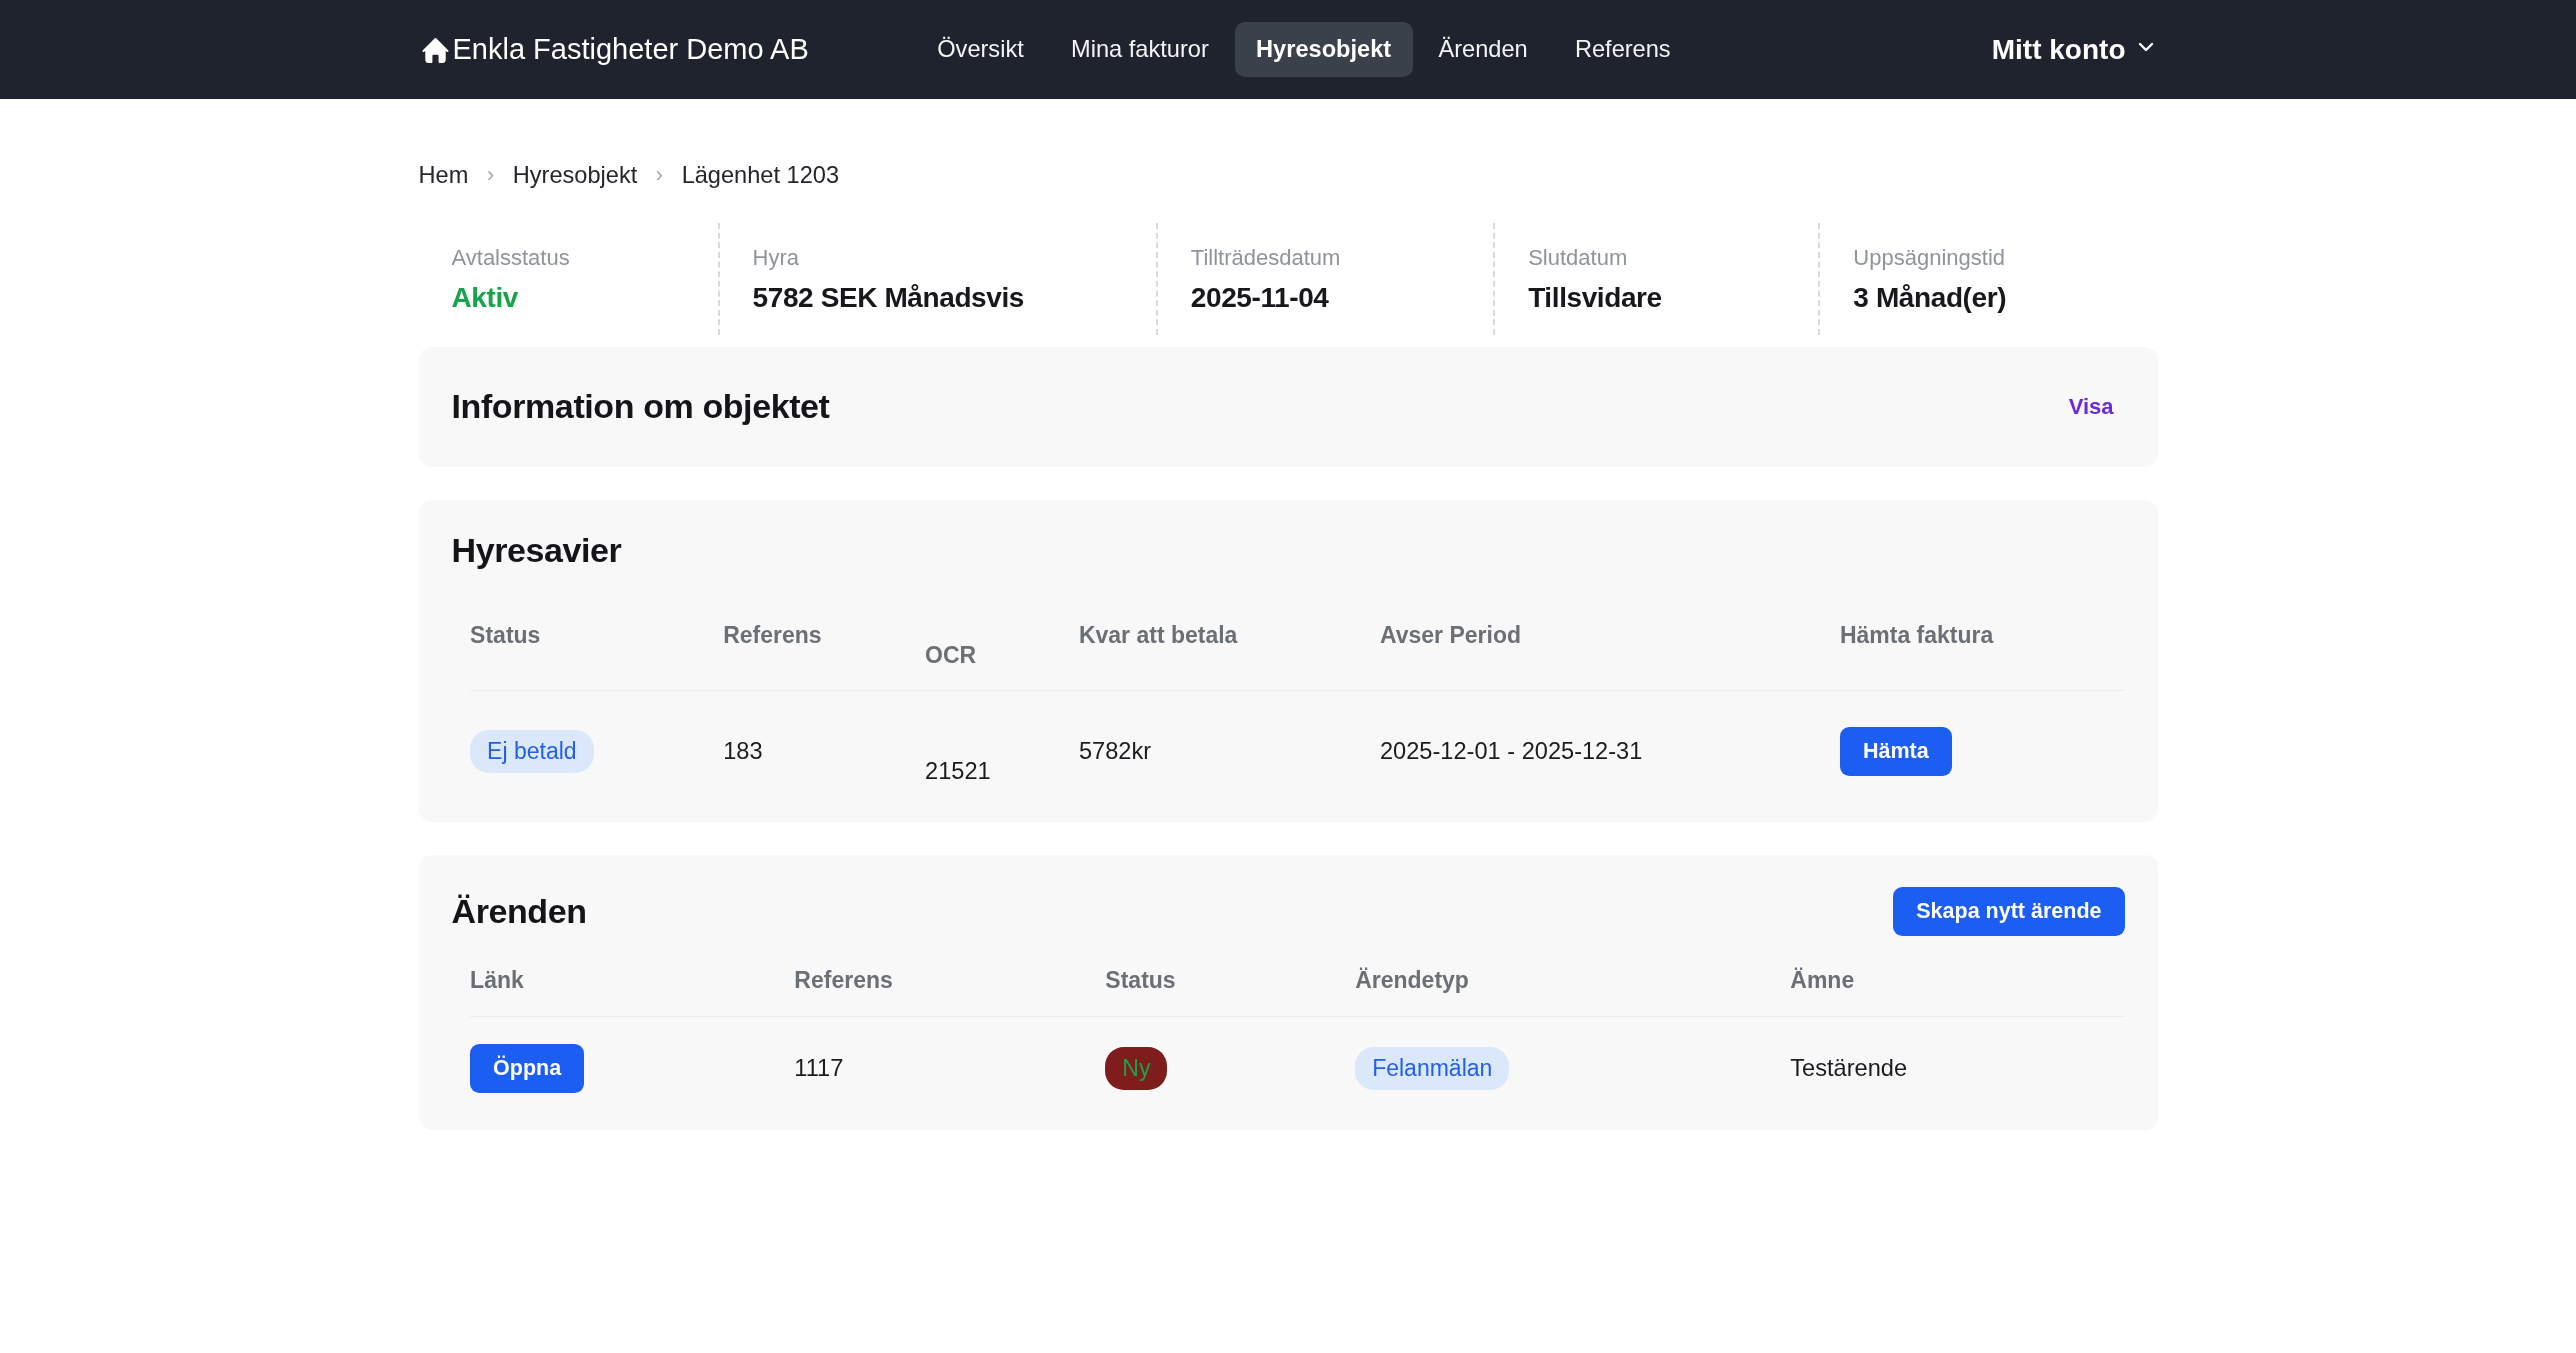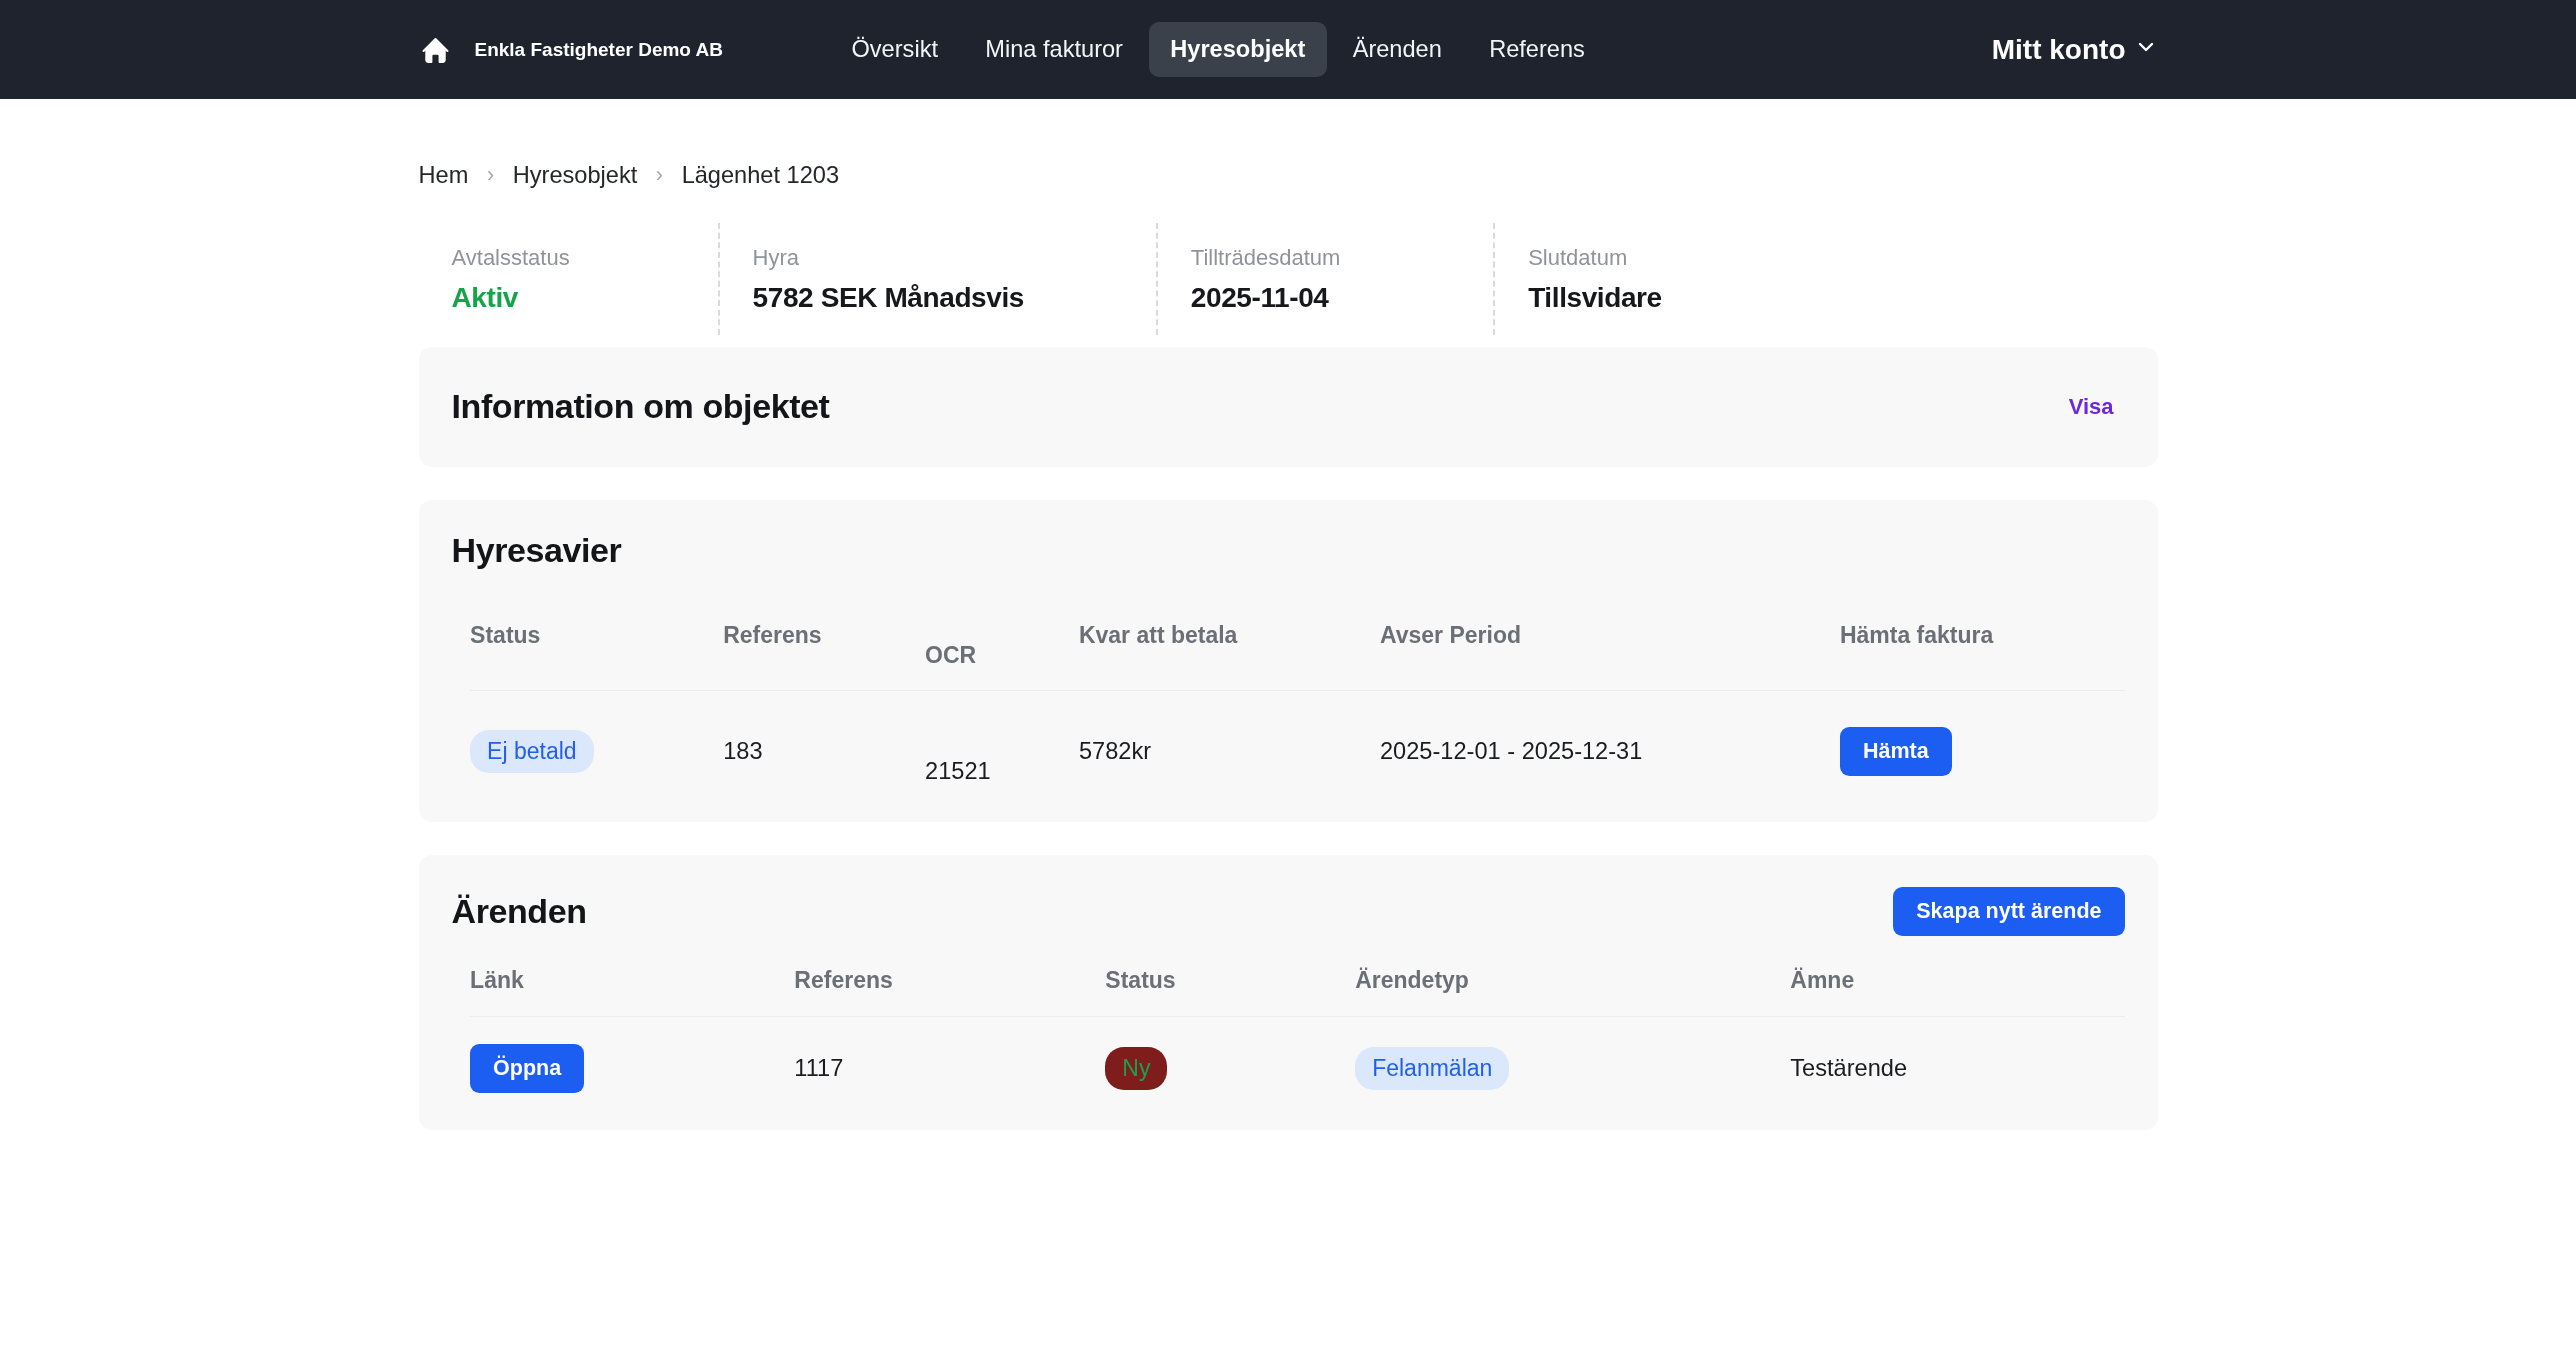--- a/index.html
+++ b/index.html
@@ -8,21 +8,21 @@
     background: #ffffff;
     font-family: "Liberation Sans", sans-serif;
     color: #17181c;
     overflow: hidden;
   }
   .container { width: 1739px; margin: 0 auto; }
 
   
   .navbar { height: 99px; background: #1f232d; display: flex; align-items: center; }
   .navbar .container { display: flex; align-items: center; }
-  .brand { display: flex; align-items: center; gap: 23px; color: #ffffff; font-weight: bold; font-size: 19px; cursor: pointer; }
+  .brand { display: flex; align-items: center; gap: 1px; color: #ffffff; font-weight: normal; font-size: 29px; cursor: pointer; }
   .brand svg { display: block; }
   .nav-links { display: flex; align-items: center; gap: 4.3px; margin-left: 107px; }
   .nav-link { color: #f3f4f6; font-size: 23.6px; padding: 14.3px 21.5px; border-radius: 10px; cursor: pointer; white-space: nowrap; }
   .nav-link.active { background: #3b414b; color: #ffffff; font-weight: bold; }
   .account { margin-left: auto; display: flex; align-items: center; gap: 8px; color: #ffffff; font-weight: bold; font-size: 28px; cursor: pointer; }
 
   
   .main { padding-top: 63px; }
   .breadcrumb { display: flex; align-items: center; gap: 18.6px; font-size: 23.6px; color: #24262b; }
   .breadcrumb .crumb { cursor: pointer; }
@@ -119,20 +119,24 @@
       <div class="stat-value">5782 SEK Månadsvis</div>
     </div>
     <div class="stat">
       <div class="stat-label">Tillträdesdatum</div>
       <div class="stat-value">2025-11-04</div>
     </div>
     <div class="stat">
       <div class="stat-label">Slutdatum</div>
       <div class="stat-value">Tillsvidare</div>
     </div>
+    <div class="stat">
+      <div class="stat-label">Uppsägningstid</div>
+      <div class="stat-value">3 Månad(er)</div>
+    </div>
   </section>
 
   <section class="card collapsed">
     <h2 class="card-title">Information om objektet</h2>
     <span class="link-button">Visa</span>
   </section>
 
   <section class="card">
     <h2 class="card-title">Hyresavier</h2>
     <div class="table inv">

